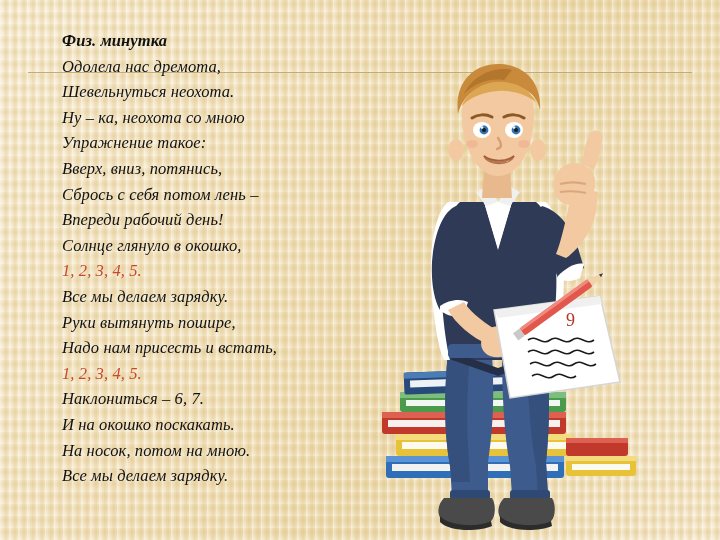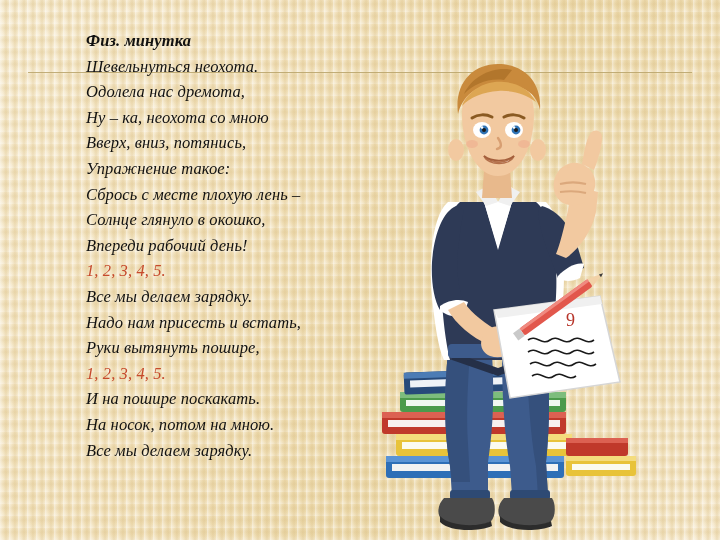--- a/index.html
+++ b/index.html
@@ -42,21 +42,20 @@
   .poem {
     position: absolute;
     left: 62px;
     top: 28px;
     width: 330px;
     font-style: italic;
     font-size: 16.5px;
     line-height: 25.6px;
     color: #111111;
     letter-spacing: 0.1px;
-    margin-left: 24px;
   }
   .poem .title {
     font-weight: bold;
     font-style: italic;
     display: block;
   }
   .poem .line {
     display: block;
     white-space: pre-wrap;
   }
@@ -76,34 +75,35 @@
 </style>
 </head>
 <body>
 
 <div class="slide">
 
   <div class="hline"></div>
 
   <div class="poem">
     <span class="title">Физ. минутка</span>
+    <span class="line">Одолела нас дремота,</span>
     <span class="line">Шевельнуться неохота.</span>
-    <span class="line">Одолела нас дремота,</span>
     <span class="line">Ну – ка, неохота со мною</span>
+    <span class="line">Упражнение такое:</span>
     <span class="line">Вверх, вниз, потянись,</span>
-    <span class="line">Упражнение такое:</span>
-    <span class="line">Сбрось с месте плохую лень –</span>
+    <span class="line">Сбрось с себя потом лень –</span>
+    <span class="line">Впереди рабочий день!</span>
     <span class="line">Солнце глянуло в окошко,</span>
-    <span class="line">Впереди рабочий день!</span>
     <span class="line num">1, 2, 3, 4, 5.</span>
     <span class="line">Все мы делаем зарядку.</span>
+    <span class="line">Руки вытянуть пошире,</span>
     <span class="line">Надо нам присесть и встать,</span>
-    <span class="line">Руки вытянуть пошире,</span>
     <span class="line num">1, 2, 3, 4, 5.</span>
-    <span class="line">И на пошире поскакать.</span>
+    <span class="line">Наклониться – 6, 7.</span>
+    <span class="line">И на окошко поскакать.</span>
     <span class="line">На носок, потом на мною.</span>
     <span class="line">Все мы делаем зарядку.</span>
   </div>
 
   <div class="art">
     <svg viewBox="0 0 360 488" width="360" height="488" xmlns="http://www.w3.org/2000/svg">
 
       <g>
 
         <g>

